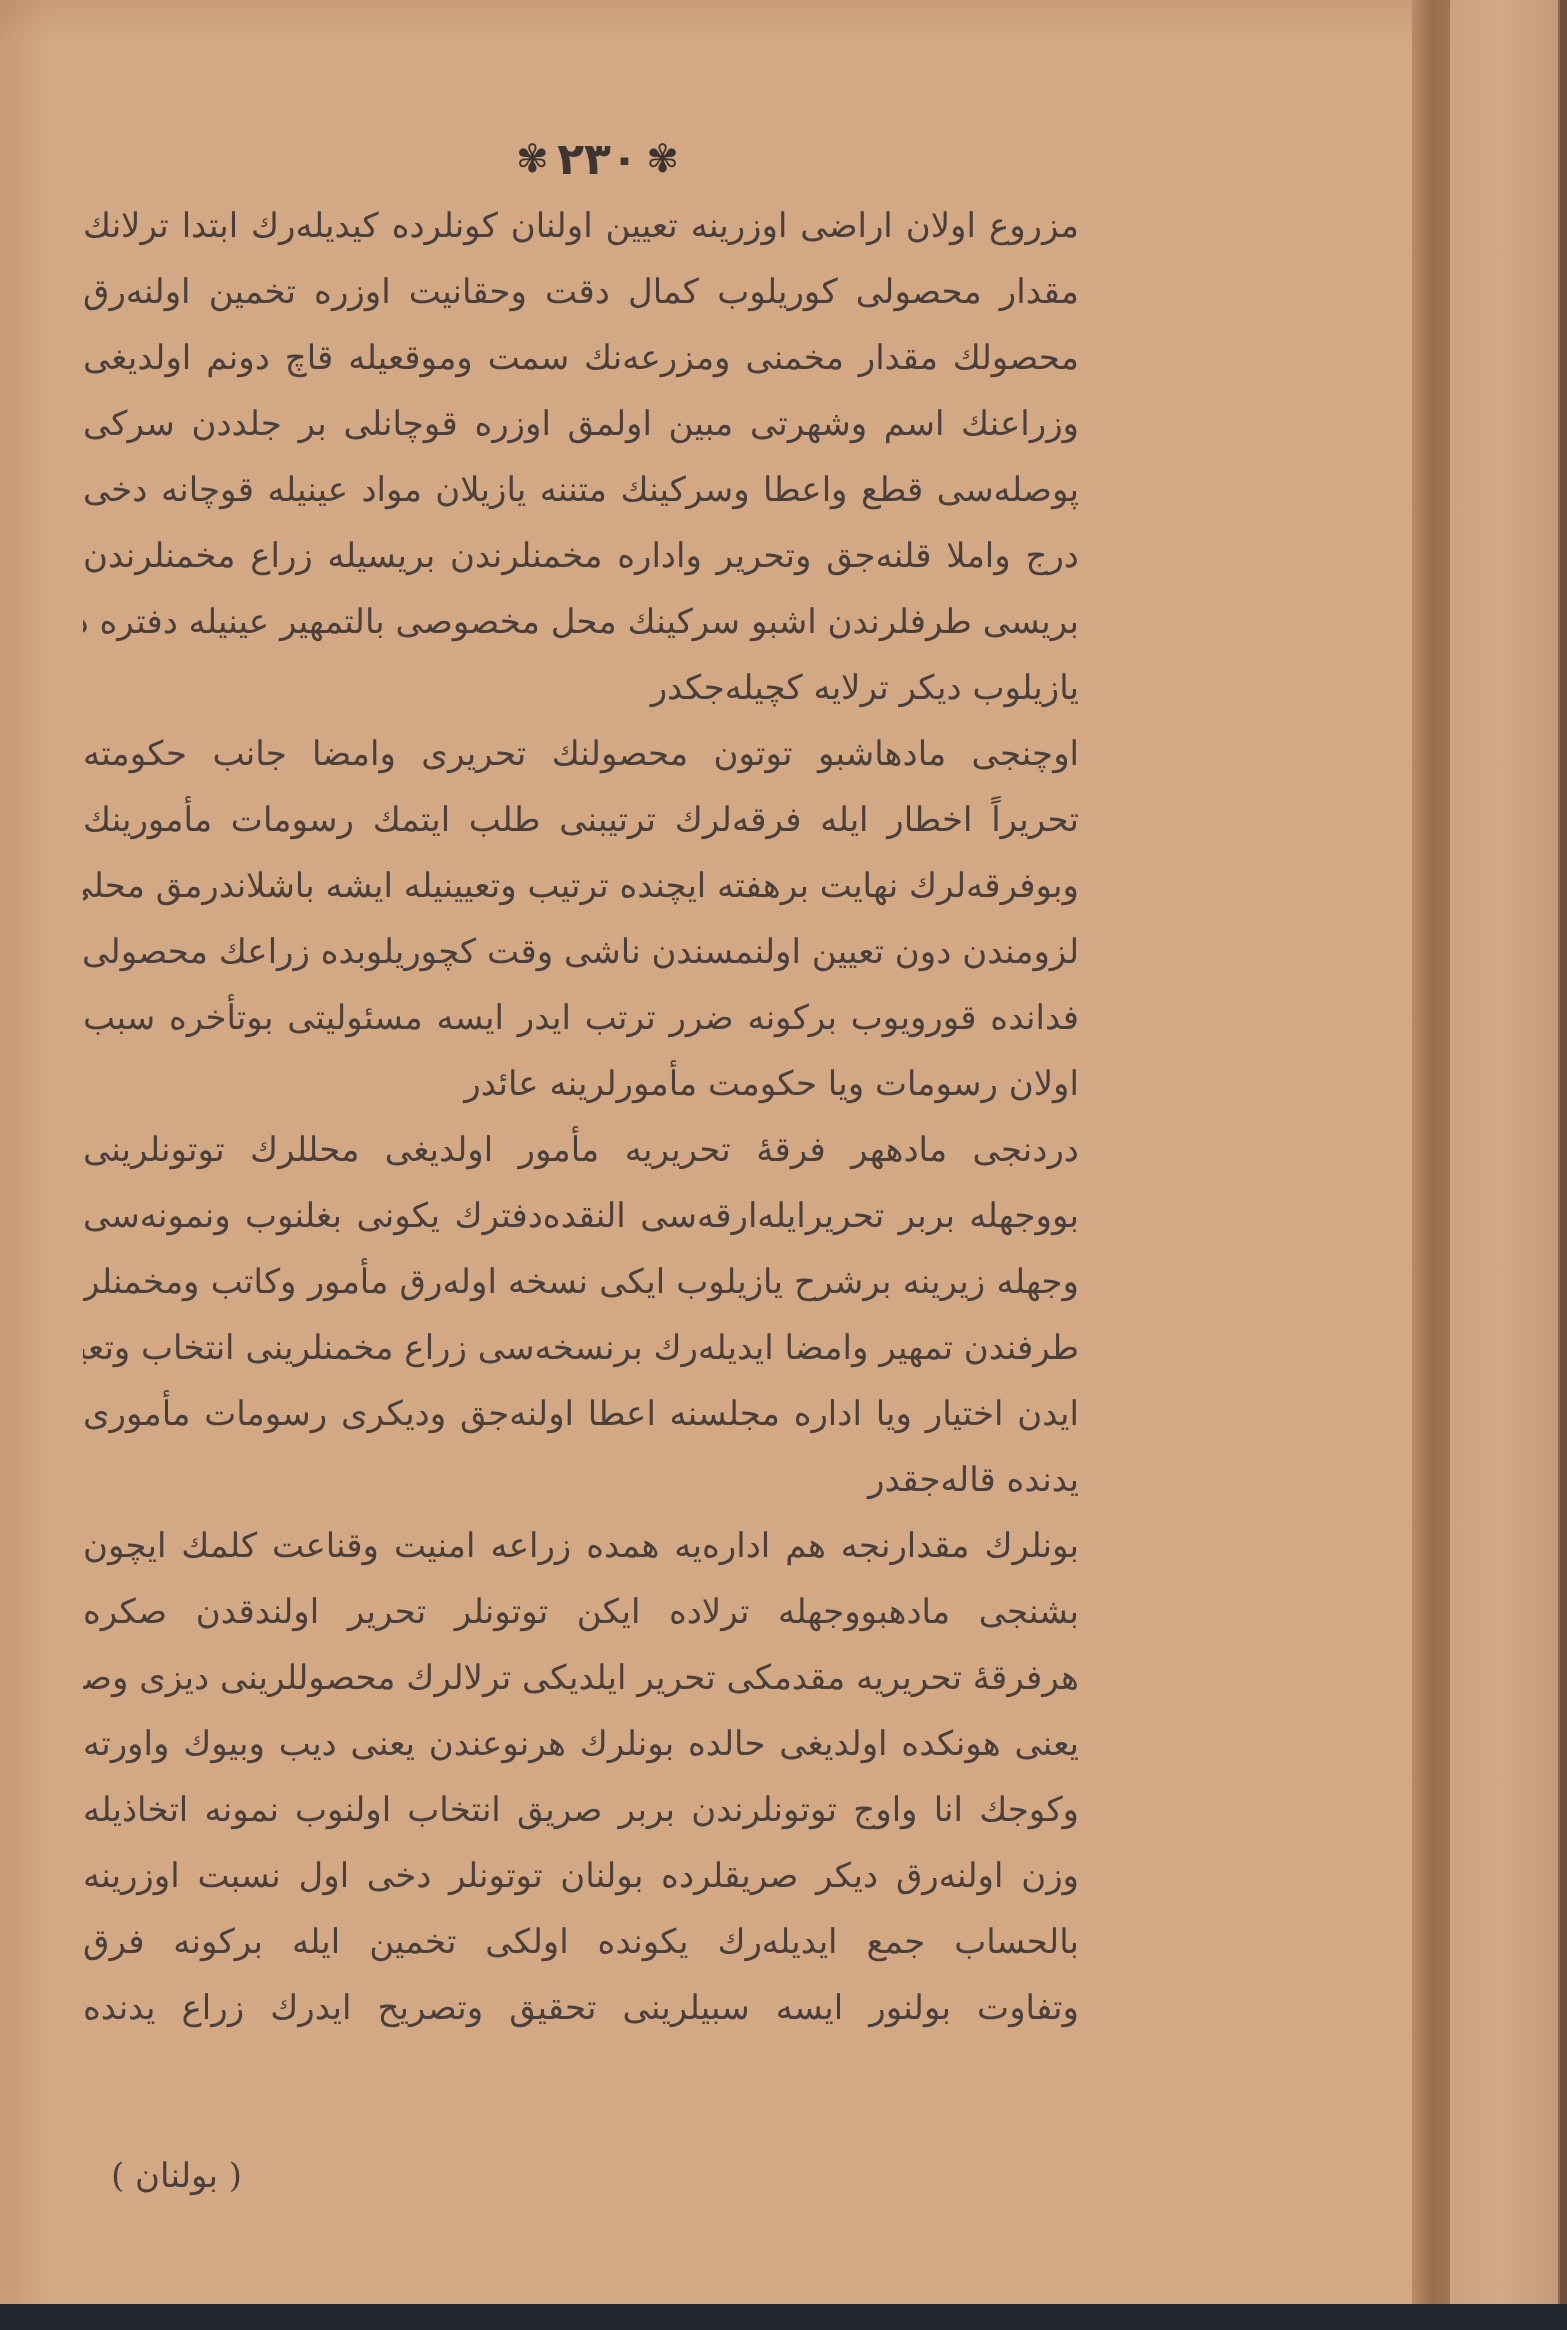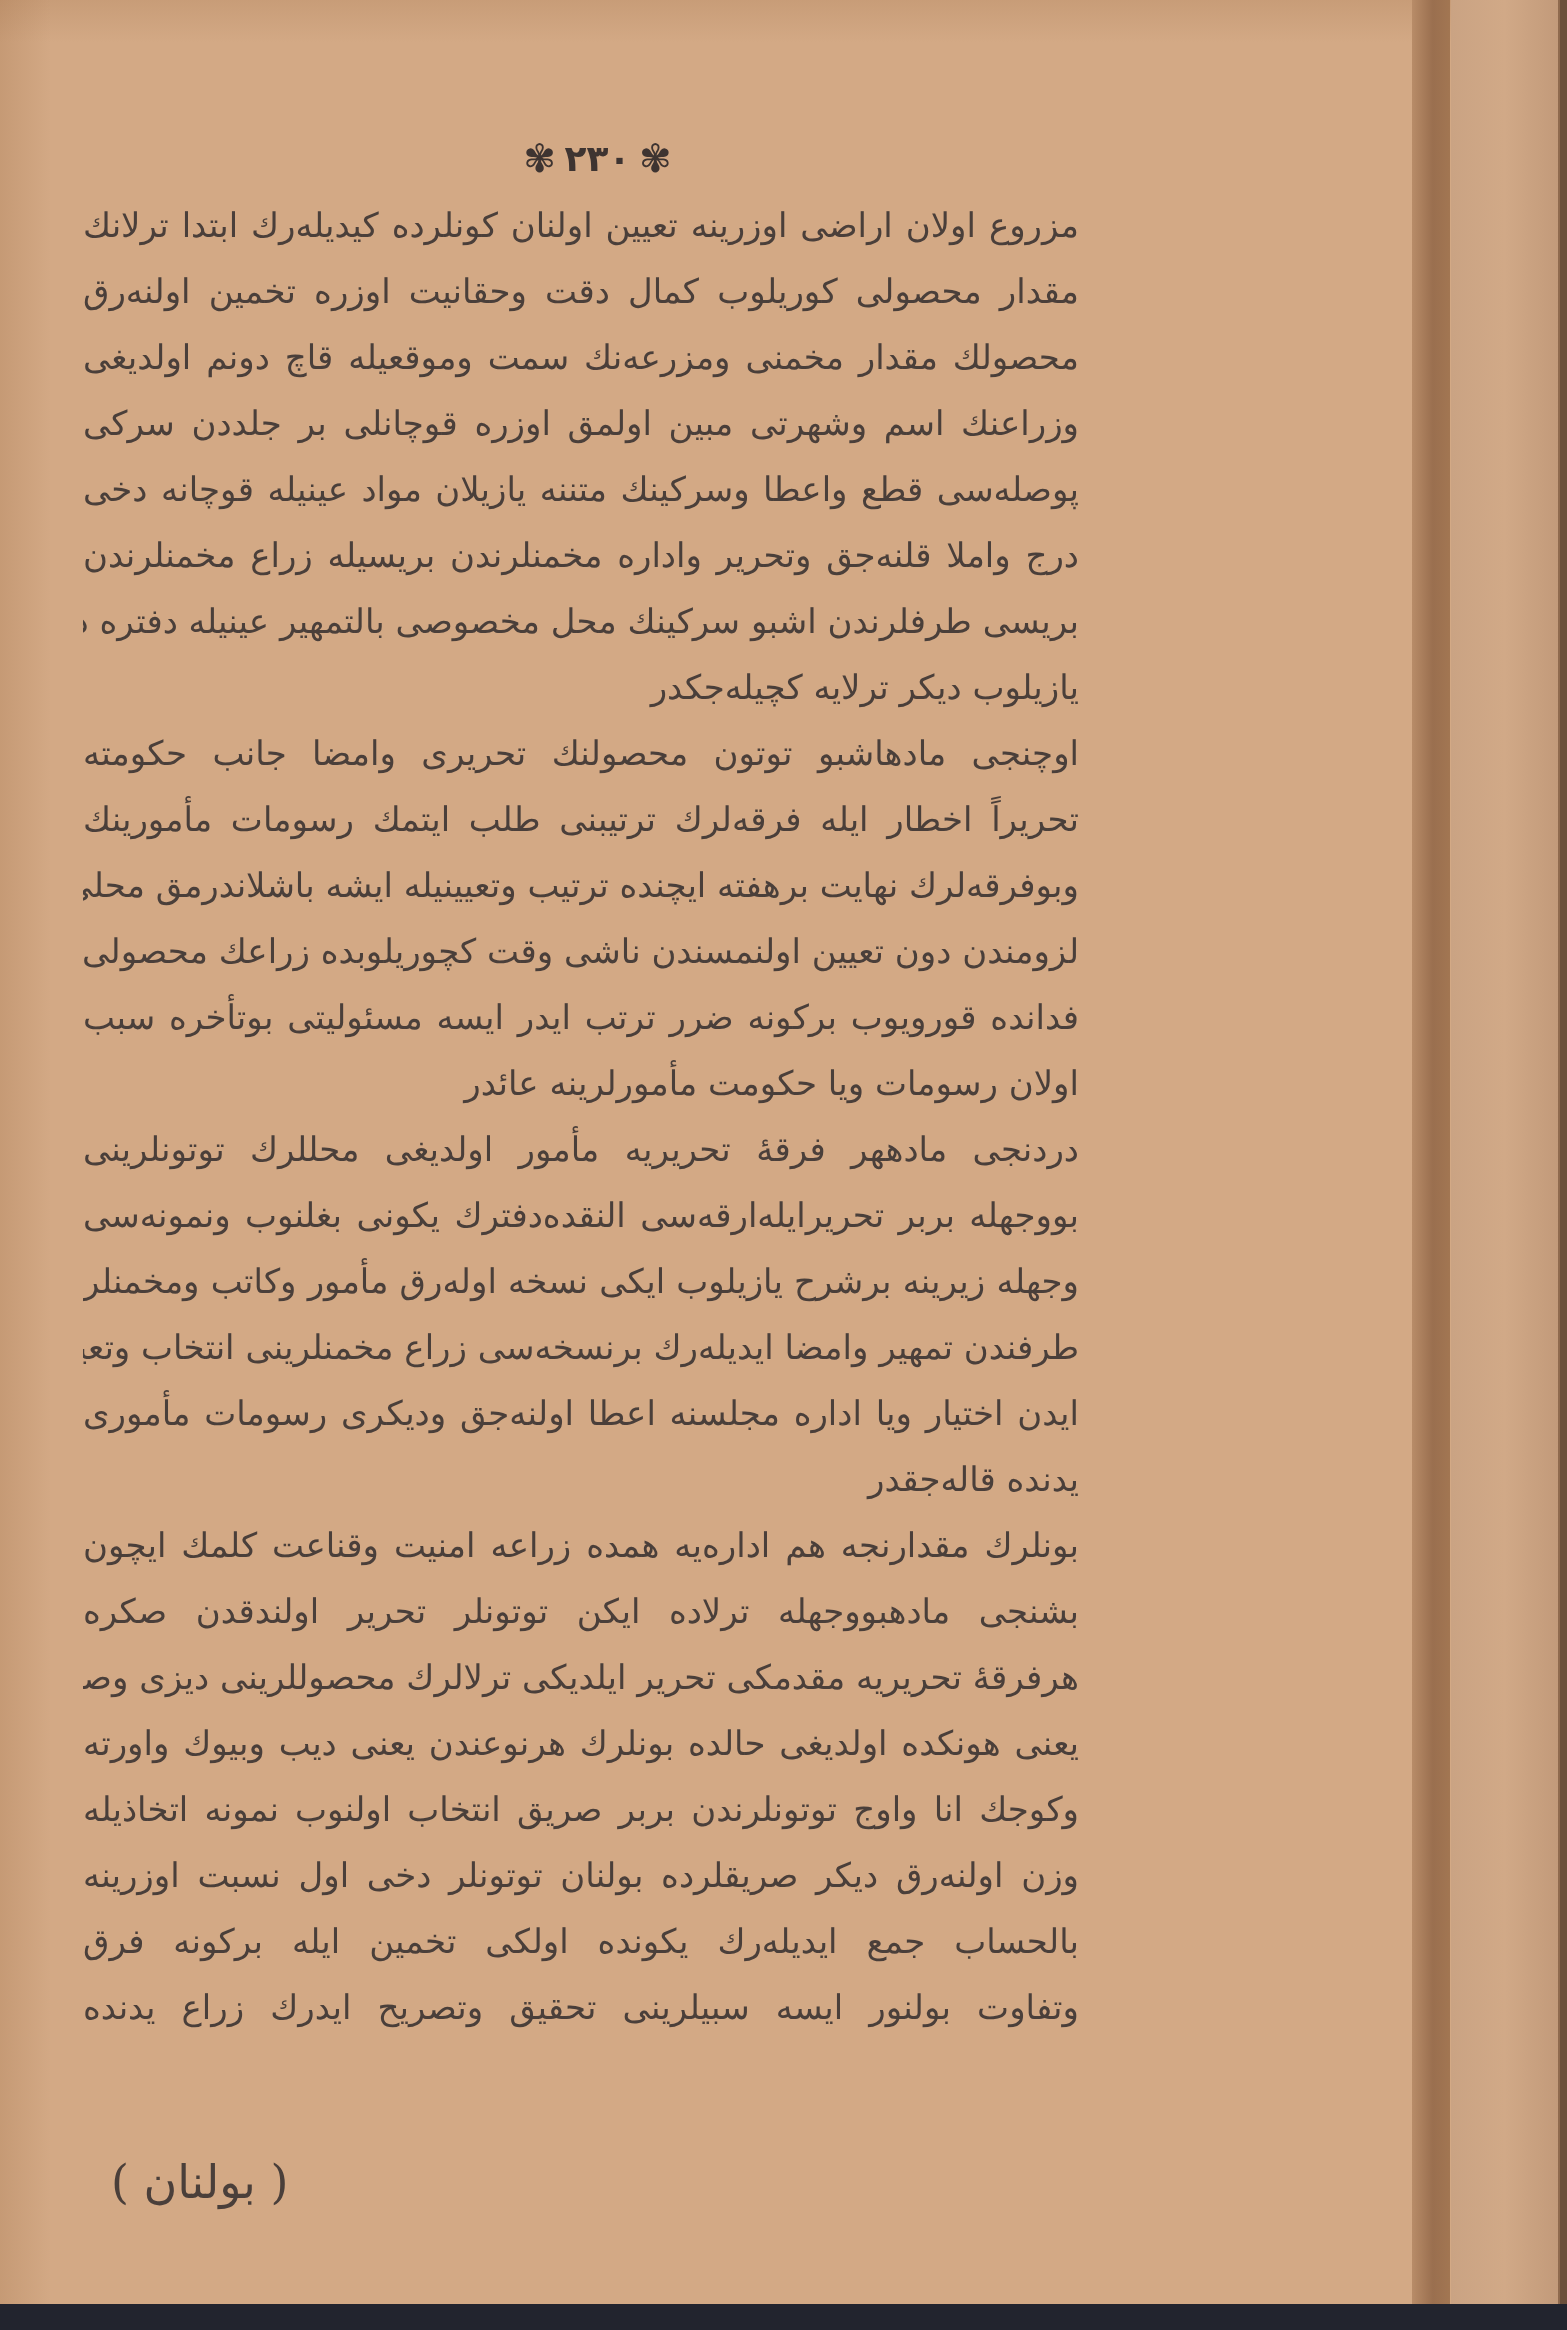--- a/index.html
+++ b/index.html
@@ -70,21 +70,21 @@
       gap: 8.5px;
       color: #3b3330;
     }
     .ornament {
       font-size: 39px;
       line-height: 1;
       color: #3e3431;
     }
     .page-number {
       font-family: "DejaVu Sans", sans-serif;
-      font-size: 36px;
+      font-size: 44px;
       font-weight: bold;
       direction: rtl;
       color: #3e3431;
     }
     .text-block {
       position: absolute;
       left: 83px;
       top: 192px;
       width: 996px;
       direction: rtl;
@@ -101,21 +101,21 @@
     }
     .line.last {
       text-align-last: right;
     }
     .article-label {
     }
     .catchword {
       position: absolute;
       left: 111px;
       top: 2155px;
-      font-size: 46px;
+      font-size: 34px;
       direction: rtl;
       color: #4a3f3a;
       text-align: right;
     }
   </style>
 </head>
 <body>
 
 <div class="page">
   <div class="header">

